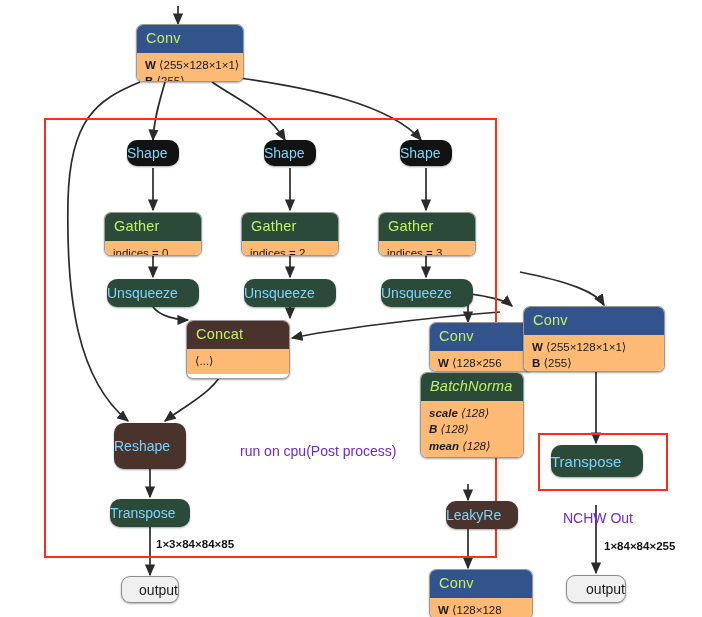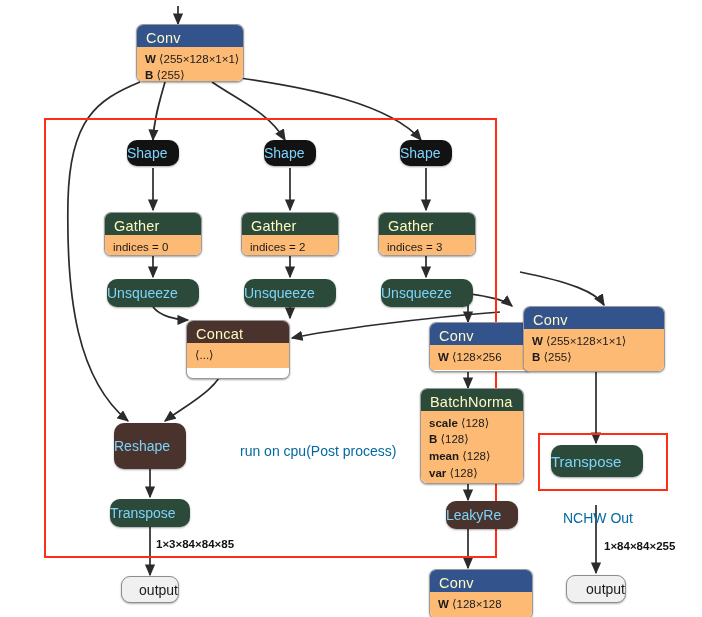--- a/index.html
+++ b/index.html
@@ -6,22 +6,22 @@
   body{width:702px;height:617px;overflow:hidden;
        font-family:"Liberation Sans","DejaVu Sans",sans-serif;}
   #canvas{position:relative;width:702px;height:617px;}
   svg.edges{position:absolute;left:0;top:0;width:702px;height:617px;pointer-events:none;}
 
   
   .node{position:absolute;box-sizing:border-box;border-radius:7px;
         overflow:hidden;background:#ffffff;
         border:1px solid #9a9a9a;
         box-shadow:0 1px 2px rgba(0,0,0,.35);}
-  .node .hdr{color:#fef9c3;font-size:14.5px;line-height:1;
-             padding:6px 9px 1px 9px;letter-spacing:.2px;}
+  .node .hdr{color:#bef264;font-size:14.5px;line-height:1;
+             padding:6px 9px 7px 9px;letter-spacing:.2px;}
   .node .body{padding:4px 8px 5px 8px;font-size:11.5px;color:#1a1a1a;
               background:#fdba74;line-height:1.45;}
   .node .body .row{white-space:nowrap;}
   .node .body .row b{font-weight:bold;}
 
   
   .pill{position:absolute;box-sizing:border-box;border-radius:10px;
         color:#7dd3fc;font-size:14px;line-height:1;
         display:flex;align-items:center;
         box-shadow:0 1px 2px rgba(0,0,0,.35);}
@@ -33,21 +33,21 @@
   .c-black .hdr,.c-black.pill{background:#121212;}
 
   .io{position:absolute;box-sizing:border-box;border-radius:9px;
       background:#f0f0f0;border:1.4px solid #8d8d8d;
       display:flex;align-items:center;justify-content:flex-end;
       font-size:14px;color:#1a1a1a;
       box-shadow:0 1px 2px rgba(0,0,0,.3);}
 
   .edgelabel{position:absolute;font-size:11.5px;color:#111;white-space:nowrap;}
   .edgelabel.bold{font-weight:bold;}
-  .note{position:absolute;font-size:14px;color:#0369a1;white-space:nowrap;}
+  .note{position:absolute;font-size:14px;color:#6d28d9;white-space:nowrap;}
 
   .redbox{position:absolute;box-sizing:border-box;
           border:2.2px solid #ff2d16;background:transparent;}
 </style>
 </head>
 <body>
 
 <div id="canvas">
 
   <svg class="edges" viewBox="0 0 702 617">
@@ -180,21 +180,21 @@
   </div>
 
   <div class="node c-blue" style="left:429px;top:322px;width:104px;height:50px;">
     <div class="hdr">Conv</div>
     <div class="body">
       <div class="row"><b>W</b>
            <span>⟨128×256</span></div>
     </div>
   </div>
 
-  <div class="node c-green" style="left:420px;top:388px;width:104px;height:96px;">
+  <div class="node c-green" style="left:420px;top:372px;width:104px;height:86px;font-style:italic;">
     <div class="hdr">BatchNorma</div>
     <div class="body">
       <div class="row"><b>scale</b>
            <span>⟨128⟩</span></div>
       <div class="row"><b>B</b>
            <span>⟨128⟩</span></div>
       <div class="row"><b>mean</b>
            <span>⟨128⟩</span></div>
       <div class="row"><b>var</b>
            <span>⟨128⟩</span></div>

